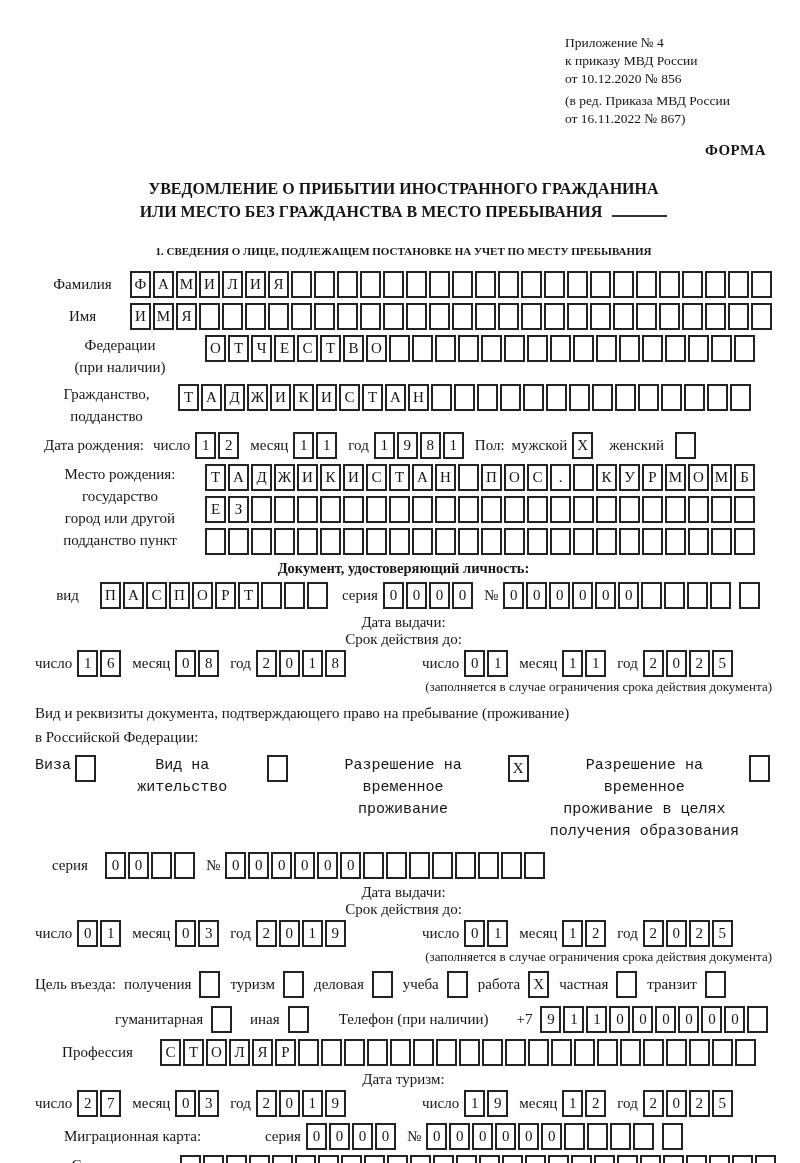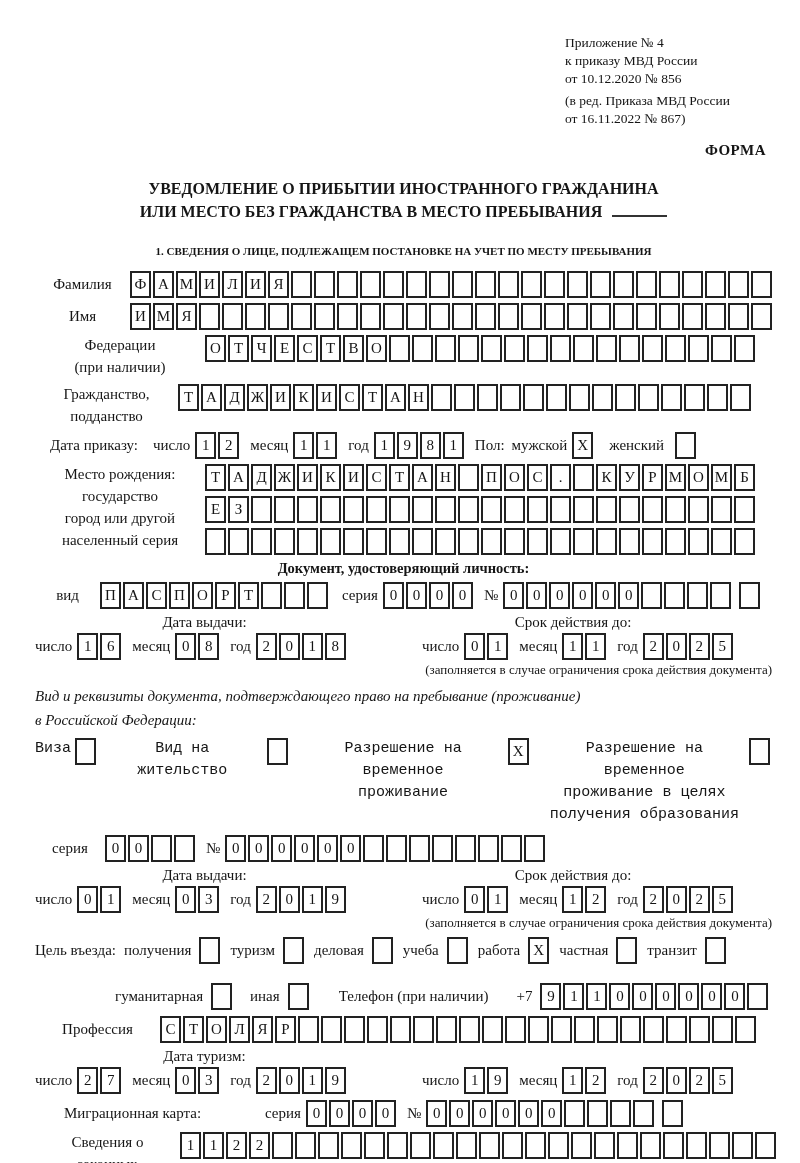--- a/index.html
+++ b/index.html
@@ -24,40 +24,40 @@
   .dlab{flex:0 0 auto;font-size:15px;margin:0 5px 0 9px;}
   .dlab.nl{margin-left:0;}
 
   
   .cellrow{display:flex;flex:0 0 auto;}
   .cell{box-sizing:border-box;flex:0 0 auto;display:inline-block;width:21px;height:27px;border:2px solid #222;margin-right:2px;text-align:center;font-size:15px;line-height:23px;background:#fff;}
   .stack{display:flex;flex-direction:column;row-gap:5px;}
   .gap6{margin-left:6px;}
 
   
-  .dates-heads{display:flex;font-size:15px;margin:3px 0 2px;}
+  .dates-heads{display:flex;font-size:15px;margin:3px 0 2px;flex-direction:column;}
   .dh-left{flex:0 0 46%;text-align:center;}
   .dh-right{flex:1;text-align:center;}
   .dates-row{display:flex;align-items:center;margin-bottom:2px;}
   .dc{display:flex;align-items:center;}
   .dc-left{flex:0 0 46%;}
   .dc-right{flex:1;}
   .note-right{font-size:13px;text-align:right;margin:0 0 6px;}
 
   .doc-heading{text-align:center;font-weight:bold;font-size:14.5px;margin:4px 0 5px;}
-  .intro{font-size:15px;line-height:1.6;margin-top:4px;font-style:italic;}
+  .intro{font-size:15px;line-height:1.6;margin-top:4px;}
 
   
   .visa-row{display:flex;align-items:flex-start;font-size:15px;margin:6px 0 10px;}
   .vopt{display:flex;align-items:flex-start;}
   .vlab{line-height:1.45;margin-right:9px;text-align:center;font-family:Liberation Mono, monospace;}
   .mr14{margin-right:14px;} .mr18{margin-right:18px;}
 
   
-  .purpose-row{display:flex;align-items:center;font-size:15px;column-gap:8px;margin-bottom:19px;}
+  .purpose-row{display:flex;align-items:center;font-size:15px;column-gap:8px;margin-bottom:8px;}
   .purpose-row2{display:flex;align-items:center;font-size:15px;margin:2px 0 6px 80px;column-gap:8px;}
   .ml20{margin-left:20px;text-align:center;} .ml8{margin-left:8px;}
 </style>
 </head>
 <body>
 
 <div class="page">
 
   <div class="annex">
     <div>Приложение № 4</div>
@@ -207,21 +207,21 @@
         <span class="cell"></span>
         <span class="cell"></span>
         <span class="cell"></span>
         <span class="cell"></span>
         <span class="cell"></span>
         <span class="cell"></span>
       </div>
   </div>
 
   <div class="frow">
-    <span class="lab" style="width:118px">Дата приказу:</span>
+    <span class="lab" style="width:118px">Дата рождения:</span>
     <span class="dlab nl">число</span>
     <span class="cellrow">
         <span class="cell">1</span>
         <span class="cell">2</span>
       </span>
     <span class="dlab">месяц</span>
     <span class="cellrow">
         <span class="cell">1</span>
         <span class="cell">1</span>
       </span>
@@ -241,21 +241,21 @@
     <span class="cellrow" style="margin-left:6px">
         <span class="cell"></span>
       </span>
   </div>
 
   <div class="frow top">
     <div class="lab w170">
       <div>Место рождения:</div>
       <div>государство</div>
       <div>город или другой</div>
-      <div>населенный серия</div>
+      <div>подданство пункт</div>
     </div>
     <div class="stack">
       <div class="cellrow">
           <span class="cell">Т</span>
           <span class="cell">А</span>
           <span class="cell">Д</span>
           <span class="cell">Ж</span>
           <span class="cell">И</span>
           <span class="cell">К</span>
           <span class="cell">И</span>

